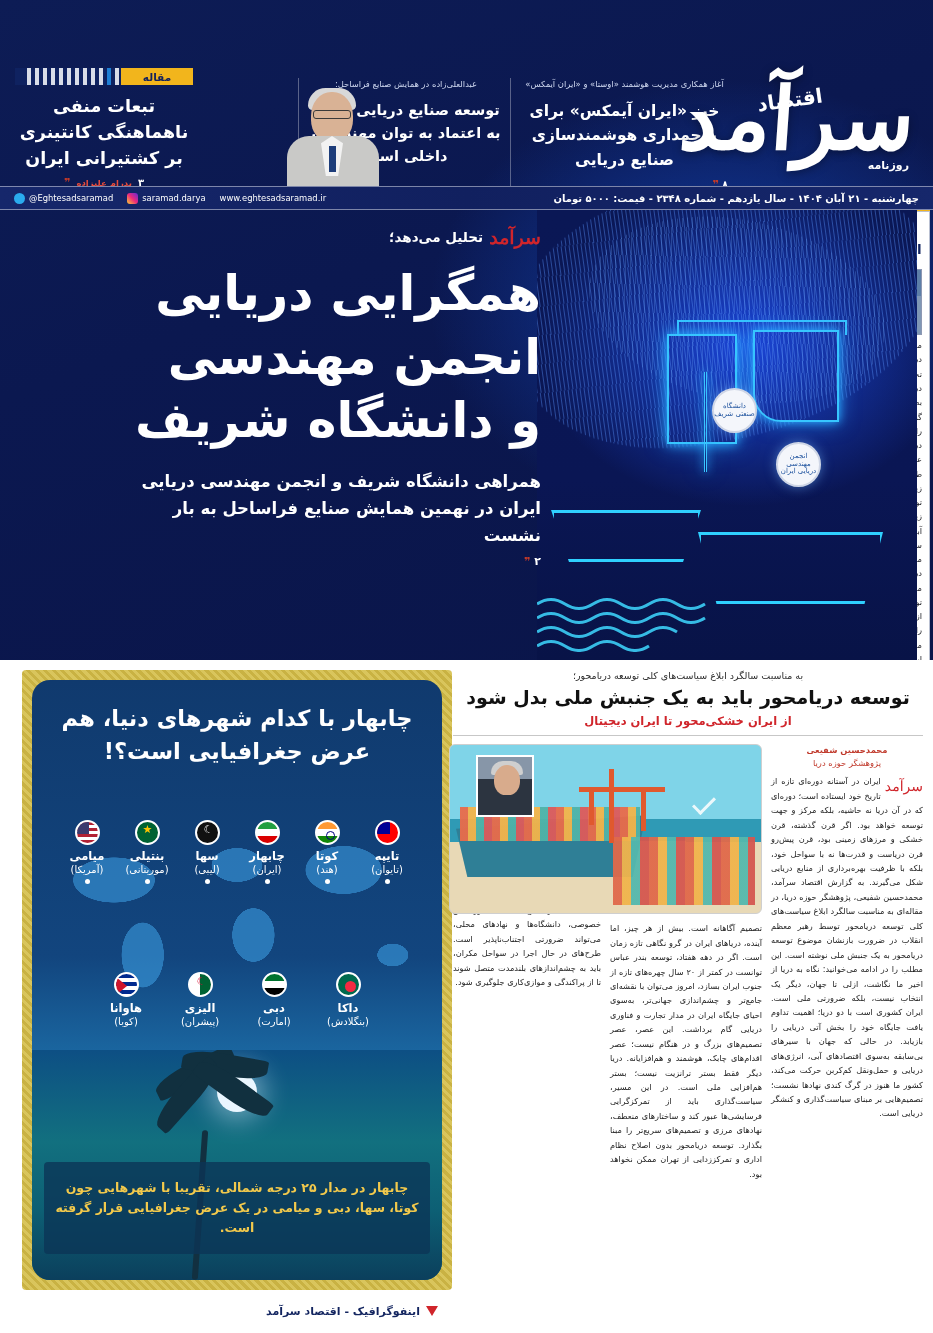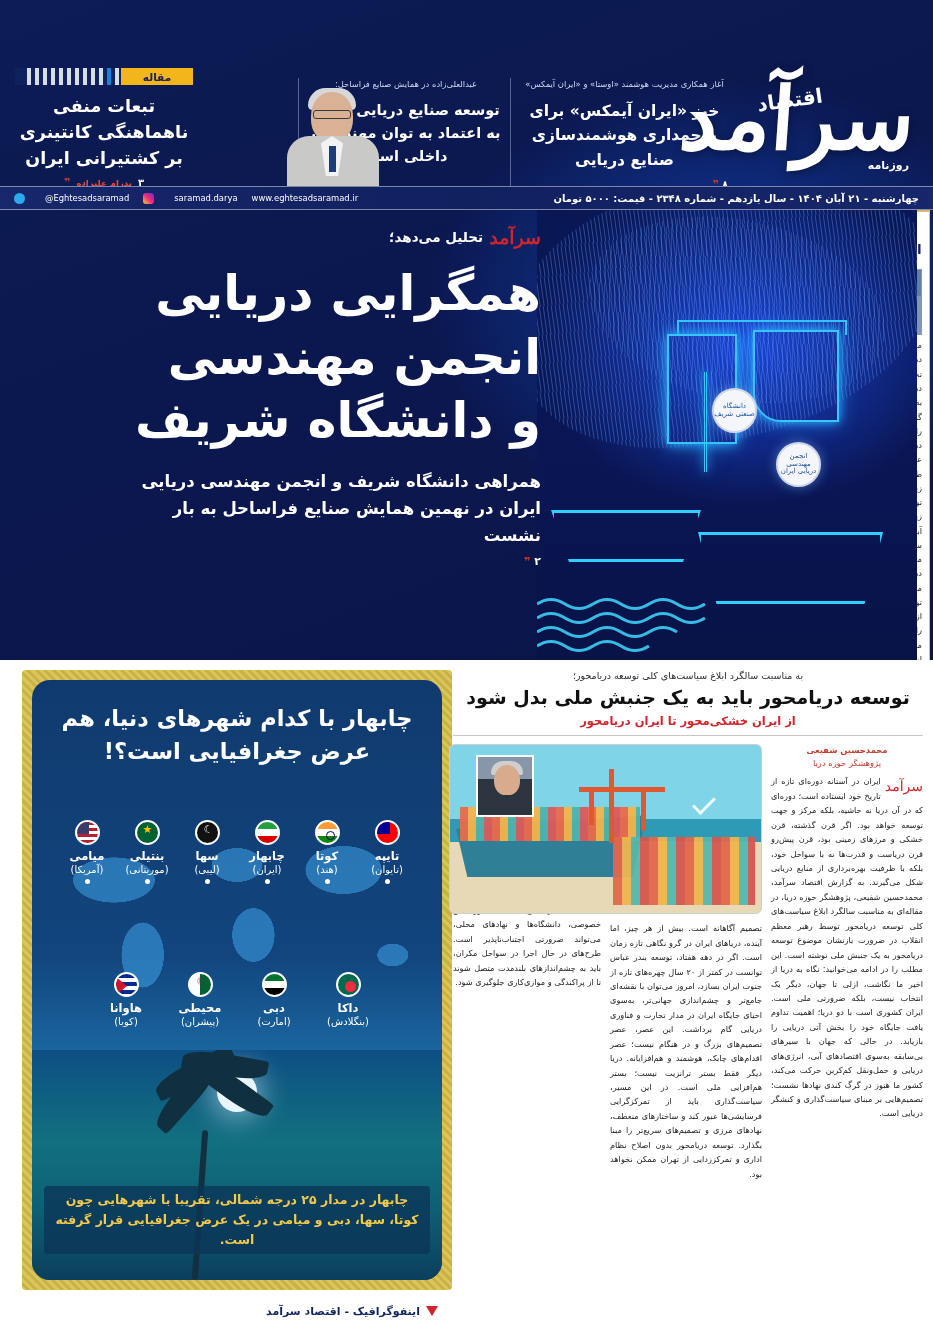--- a/index.html
+++ b/index.html
@@ -127,21 +127,21 @@
   
   .info-bar {
     position:absolute; left:0; top:186px; width:933px; height:24px;
     background:linear-gradient(90deg,#16276b 0%, #11205f 50%, #16276b 100%);
     border-top:1px solid rgba(255,255,255,.45); border-bottom:1px solid rgba(255,255,255,.45);
     display:flex; align-items:center; justify-content:space-between;
     padding:0 14px; direction:rtl;
   }
   .info-date { color:#ffffff; font-size:10px; font-weight:bold; letter-spacing:.2px; }
   .info-social { display:flex; align-items:center; gap:14px; direction:ltr; }
-  .soc { display:flex; align-items:center; gap:20px; color:#ffffff; font-size:8.4px; }
+  .soc { display:flex; align-items:center; gap:4px; color:#ffffff; font-size:8.4px; }
   .soc .ic { width:11px; height:11px; border-radius:50%; display:inline-block; }
   .soc .ic.tg { background:#2aabee; }
   .soc .ic.ig { background:linear-gradient(45deg,#f9ce34,#ee2a7b,#6228d7); border-radius:3px; }
   .soc .web { color:#ffffff; font-size:8.4px; }
 
   
   .logo-wrap { position:absolute; right:18px; top:58px; width:300px; height:128px; }
   .logo-wrap .script {
     position:absolute; right:0; top:10px; color:#ffffff; font-size:86px; font-weight:bold;
     font-family:"DejaVu Serif", serif; letter-spacing:-6px; transform:skewX(-4deg);
@@ -286,21 +286,21 @@
     background:linear-gradient(180deg,#0d4f84 0%,#12707f 40%,#0d5f74 70%,#0b3f5c 100%);
     overflow:hidden;
   }
   .moon { position:absolute; left:50%; top:22px; width:40px;height:40px;border-radius:50%;
     background:#eaf6ff; box-shadow:0 0 26px 8px rgba(220,245,255,.45); transform:translateX(-50%); }
   .palm-trunk{ position:absolute; left:165px; bottom:0; width:6px;height:150px;background:#123040;
     border-radius:3px; transform:rotate(4deg); }
   .palm-leaf{ position:absolute; width:86px;height:22px;background:#11303f;border-radius:50% 8% 50% 8%; }
   .ig-caption {
     position:absolute; left:12px; right:12px; bottom:26px;
-    background:rgba(11,52,86,.78); padding:4px 10px; border-radius:4px;
+    background:rgba(11,52,86,.78); padding:16px 10px; border-radius:4px;
     color:#f2c94c; font-size:12.5px; font-weight:bold; line-height:1.6; text-align:center;
   }
   .ig-credit {
     position:absolute; left:22px; bottom:-4px; width:430px; height:26px;
     display:flex; align-items:center; justify-content:flex-start; gap:6px; padding-right:14px;
     direction:rtl; color:#12245f; font-size:11px; font-weight:bold;
   }
   .ig-credit .tri { width:0;height:0;border-left:6px solid transparent;border-right:6px solid transparent;border-top:10px solid #d0252b;}
 
   
@@ -558,21 +558,21 @@
             <div class="flag-city">داکا</div>
             <div class="flag-country">(بنگلادش)</div>
           </div>
           <div class="flag-item">
             <div class="flag-circle fc-ae"></div>
             <div class="flag-city">دبی</div>
             <div class="flag-country">(امارت)</div>
           </div>
           <div class="flag-item">
             <div class="flag-circle fc-dz"></div>
-            <div class="flag-city">محیطی</div>
+            <div class="flag-city">الیزی</div>
             <div class="flag-country">(پیشران)</div>
           </div>
           <div class="flag-item">
             <div class="flag-circle fc-cu"></div>
             <div class="flag-city">هاوانا</div>
             <div class="flag-country">(کوبا)</div>
           </div>
         </div>
 
         <div class="ig-night">
@@ -587,21 +587,21 @@
       </div>
     </div>
     <div class="ig-credit" style="top:638px; position:absolute;">
       <span class="tri"></span>
       <span>اینفوگرافیک - اقتصاد سرآمد</span>
     </div>
 
     <div class="art">
       <div class="art-kicker">به مناسبت سالگرد ابلاغ سیاست‌های کلی توسعه دریامحور؛</div>
       <div class="art-head">توسعه دریامحور باید به یک جنبش ملی بدل شود</div>
-      <div class="art-sub">از ایران خشکی‌محور تا ایران دریامحور</div>
+      <div class="art-sub">از ایران خشکی‌محور تا ایران دیجیتال</div>
       <div class="art-rule"></div>
 
       <div class="art-cols">
         <div class="art-col c1">
           <div class="art-byline">
             <div>محمدحسین شفیعی</div>
             <div class="role">پژوهشگر حوزه دریا</div>
           </div>
           <span class="art-brandmark">سرآمد</span>
           <span>ایران در آستانه دوره‌ای تازه از تاریخ خود ایستاده است؛ دوره‌ای که در آن دریا نه حاشیه، بلکه مرکز و جهت توسعه خواهد بود. اگر قرن گذشته، قرن خشکی و مرزهای زمینی بود، قرن پیش‌رو قرن دریاست و قدرت‌ها نه با سواحل خود، بلکه با ظرفیت بهره‌برداری از منابع دریایی شکل می‌گیرند. به گزارش اقتصاد سرآمد، محمدحسین شفیعی، پژوهشگر حوزه دریا، در مقاله‌ای به مناسبت سالگرد ابلاغ سیاست‌های کلی توسعه دریامحور توسط رهبر معظم انقلاب در ضرورت بازنشان موضوع توسعه دریامحور به یک جنبش ملی نوشته است. این مطلب را در ادامه می‌خوانید: نگاه به دریا از اخیر ما نگاشت، ازلی تا جهان، دیگر یک انتخاب نیست، بلکه ضرورتی ملی است. ایران کشوری است با دو دریا؛ اهمیت تداوم یافت جایگاه خود را بخش آتی دریایی را بازیابد. در حالی که جهان با سیرهای بی‌سابقه به‌سوی اقتصادهای آبی، انرژی‌های دریایی و حمل‌ونقل کم‌کربن حرکت می‌کند، کشور ما هنوز در گرگ کندی نهادها نشست؛ تصمیم‌هایی بر مبنای سیاست‌گذاری و کنشگر دریایی است.</span>

